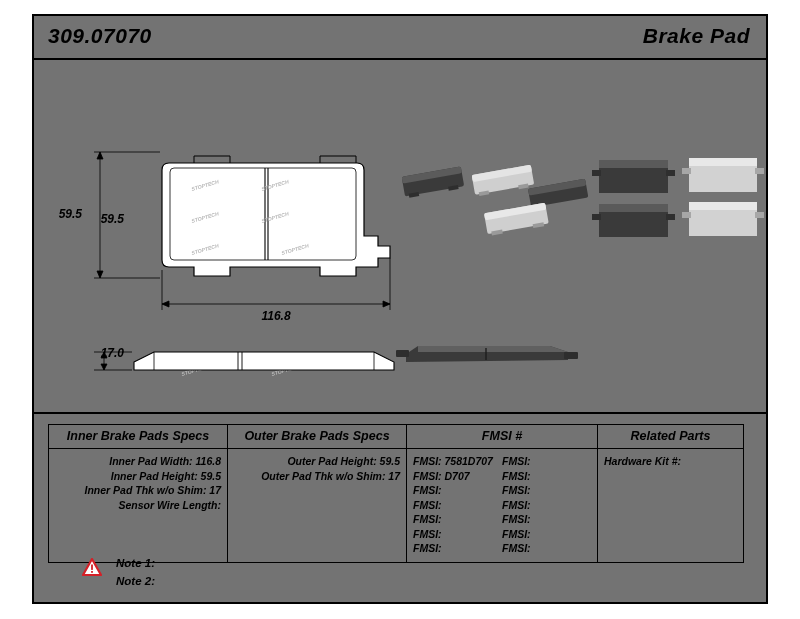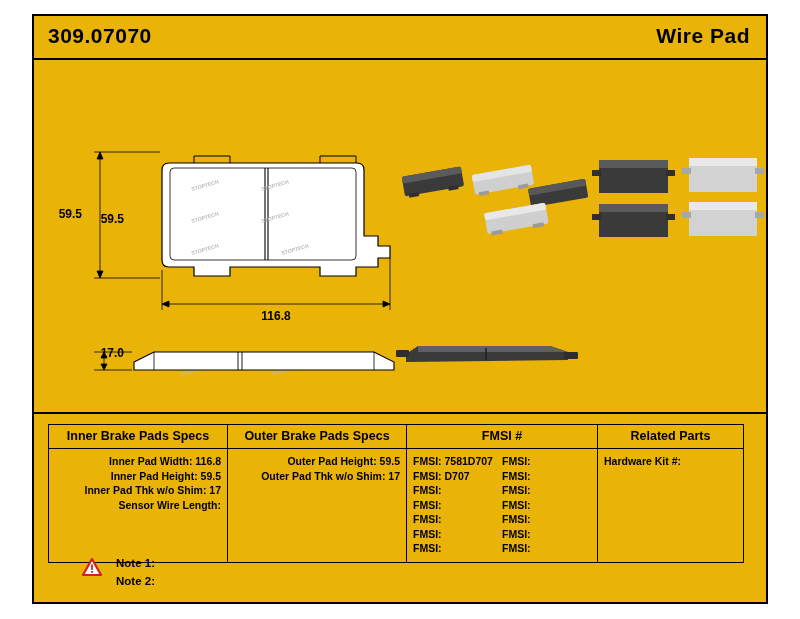--- a/index.html
+++ b/index.html
@@ -12,21 +12,22 @@
     font-family: "Liberation Sans", sans-serif;
     color: #000;
     position: relative;
     overflow: hidden;
   }
   .sheet {
     position: absolute;
     left: 32px; top: 14px;
     width: 736px; height: 590px;
     border: 2px solid #000;
-    background: #eab308;
+    background: #737373;
+    font-style: italic;
   }
   
   .header {
     position: relative;
     height: 44px;
     border-bottom: 2px solid #000;
   }
   .part-number {
     position: absolute;
     left: 14px; top: 8px;
@@ -117,21 +118,21 @@
   }
   .wm { font-size: 5.2px; font-weight: bold; fill: #b9b9b9; }
 </style>
 </head>
 <body>
 
 <div class="sheet">
 
   <div class="header">
     <div class="part-number">309.07070</div>
-    <div class="doc-type">Wire Pad</div>
+    <div class="doc-type">Brake Pad</div>
   </div>
 
   <div class="drawing-area">
     <svg class="diagram" width="732" height="352" viewBox="0 0 732 352">
 
       <g>
         <path d="M128 110
                  L128 200
                  Q128 207 135 207
                  L160 207

